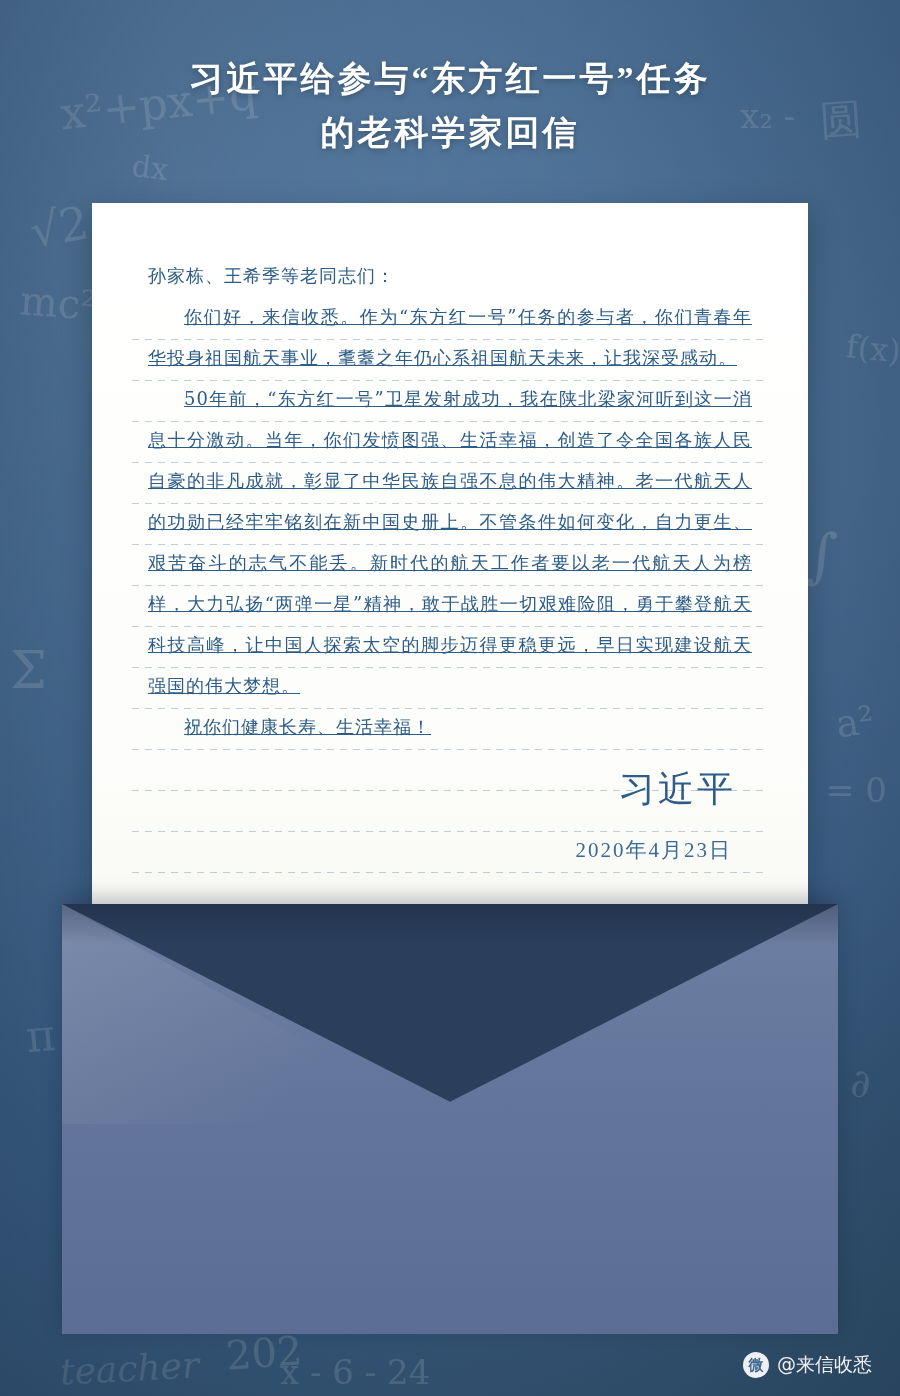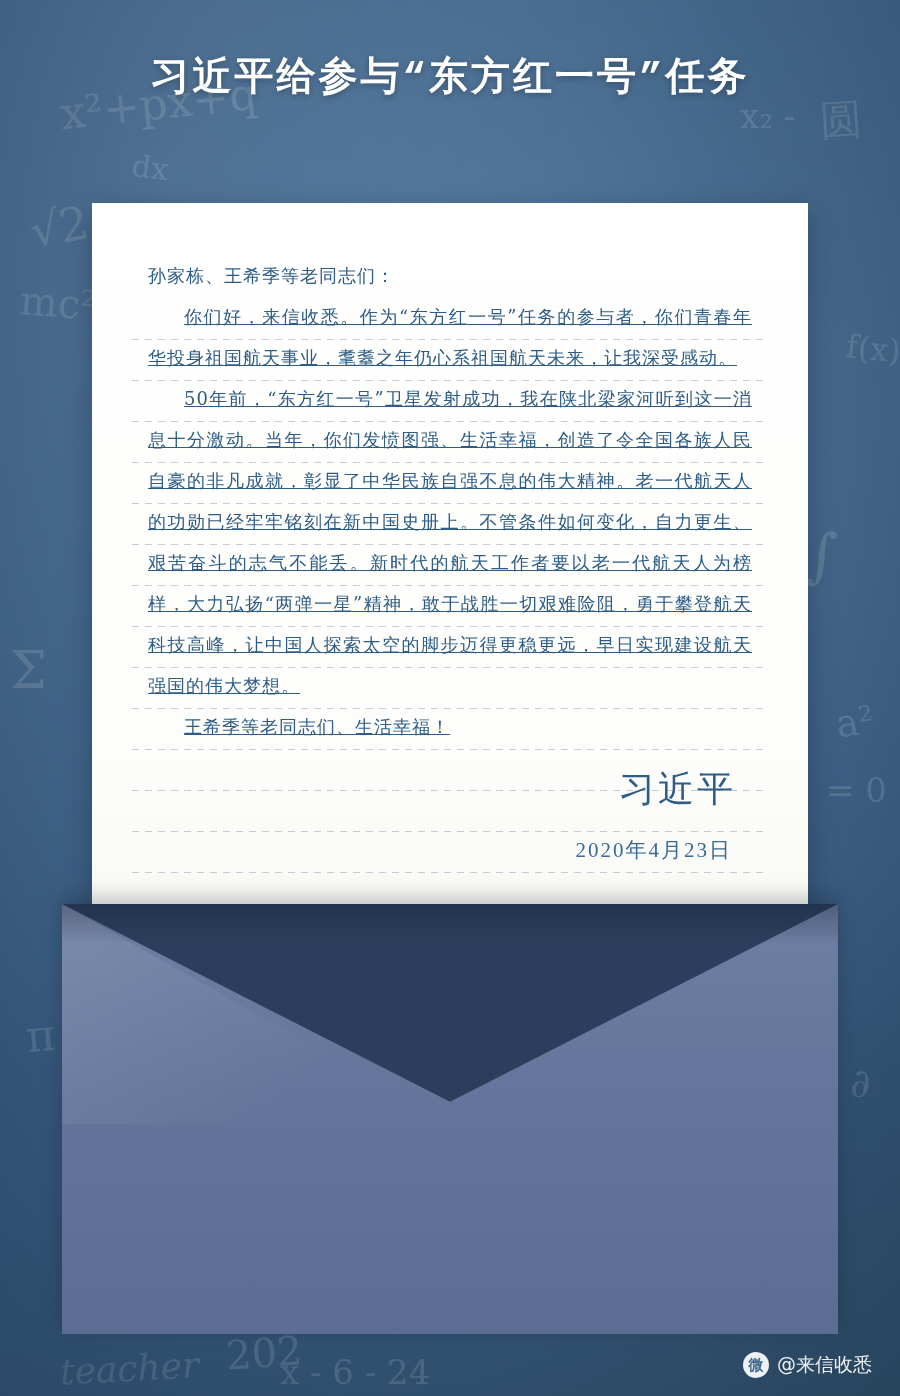--- a/index.html
+++ b/index.html
@@ -51,24 +51,24 @@
     top: 52px;
     left: 0;
     width: 900px;
     text-align: center;
     color: #ffffff;
     letter-spacing: 3px;
     text-shadow: 0 2px 6px rgba(0,0,0,0.28);
     z-index: 6;
   }
   .title-line {
-    font-size: 39px;
+    font-size: 34px;
     line-height: 54px;
     font-weight: bold;
-    font-family: Liberation Mono, monospace;
+    font-family: Liberation Serif, serif;
   }
 
   
   .letter {
     position: absolute;
     left: 92px;
     top: 203px;
     width: 716px;
     height: 790px;
     background: linear-gradient(180deg, #ffffff 0%, #fdfdfb 70%, #f6f6f2 100%);
@@ -237,30 +237,31 @@
     <span style="left:60px; top:1348px; font-size:36px; transform:rotate(-3deg); font-style:italic;">teacher</span>
     <span style="left:132px; top:150px; font-size:30px; transform:rotate(7deg);">dx</span>
     <span style="left:850px; top:1060px; font-size:40px;">∂</span>
     <span style="left:26px; top:1010px; font-size:44px; transform:rotate(-5deg);">π</span>
     <span style="left:10px; top:640px; font-size:52px;">Σ</span>
     <span style="left:846px; top:330px; font-size:32px; transform:rotate(6deg);">f(x)</span>
   </div>
 
   <div class="title-block">
     <div class="title-line">习近平给参与“东方红一号”任务</div>
+    <div class="title-line">的老科学家回信</div>
   </div>
 
   <div class="letter">
     <div class="letter-lines"></div>
     <div class="letter-inner">
       <div class="letter-text">
         <p class="salutation">孙家栋、王希季等老同志们：</p>
         <p class="para">你们好，来信收悉。作为“东方红一号”任务的参与者，你们青春年华投身祖国航天事业，耄耋之年仍心系祖国航天未来，让我深受感动。</p>
         <p class="para">50年前，“东方红一号”卫星发射成功，我在陕北梁家河听到这一消息十分激动。当年，你们发愤图强、生活幸福，创造了令全国各族人民自豪的非凡成就，彰显了中华民族自强不息的伟大精神。老一代航天人的功勋已经牢牢铭刻在新中国史册上。不管条件如何变化，自力更生、艰苦奋斗的志气不能丢。新时代的航天工作者要以老一代航天人为榜样，大力弘扬“两弹一星”精神，敢于战胜一切艰难险阻，勇于攀登航天科技高峰，让中国人探索太空的脚步迈得更稳更远，早日实现建设航天强国的伟大梦想。</p>
-        <p class="para">王希季等老同志们、生活幸福！</p>
+        <p class="para">祝你们健康长寿、生活幸福！</p>
       </div>
       <div class="signature">习近平</div>
       <div class="date">2020年4月23日</div>
     </div>
   </div>
 
   <div class="envelope">
     <div class="env-back"></div>
     <div class="env-body">
       <div class="env-front"></div>

